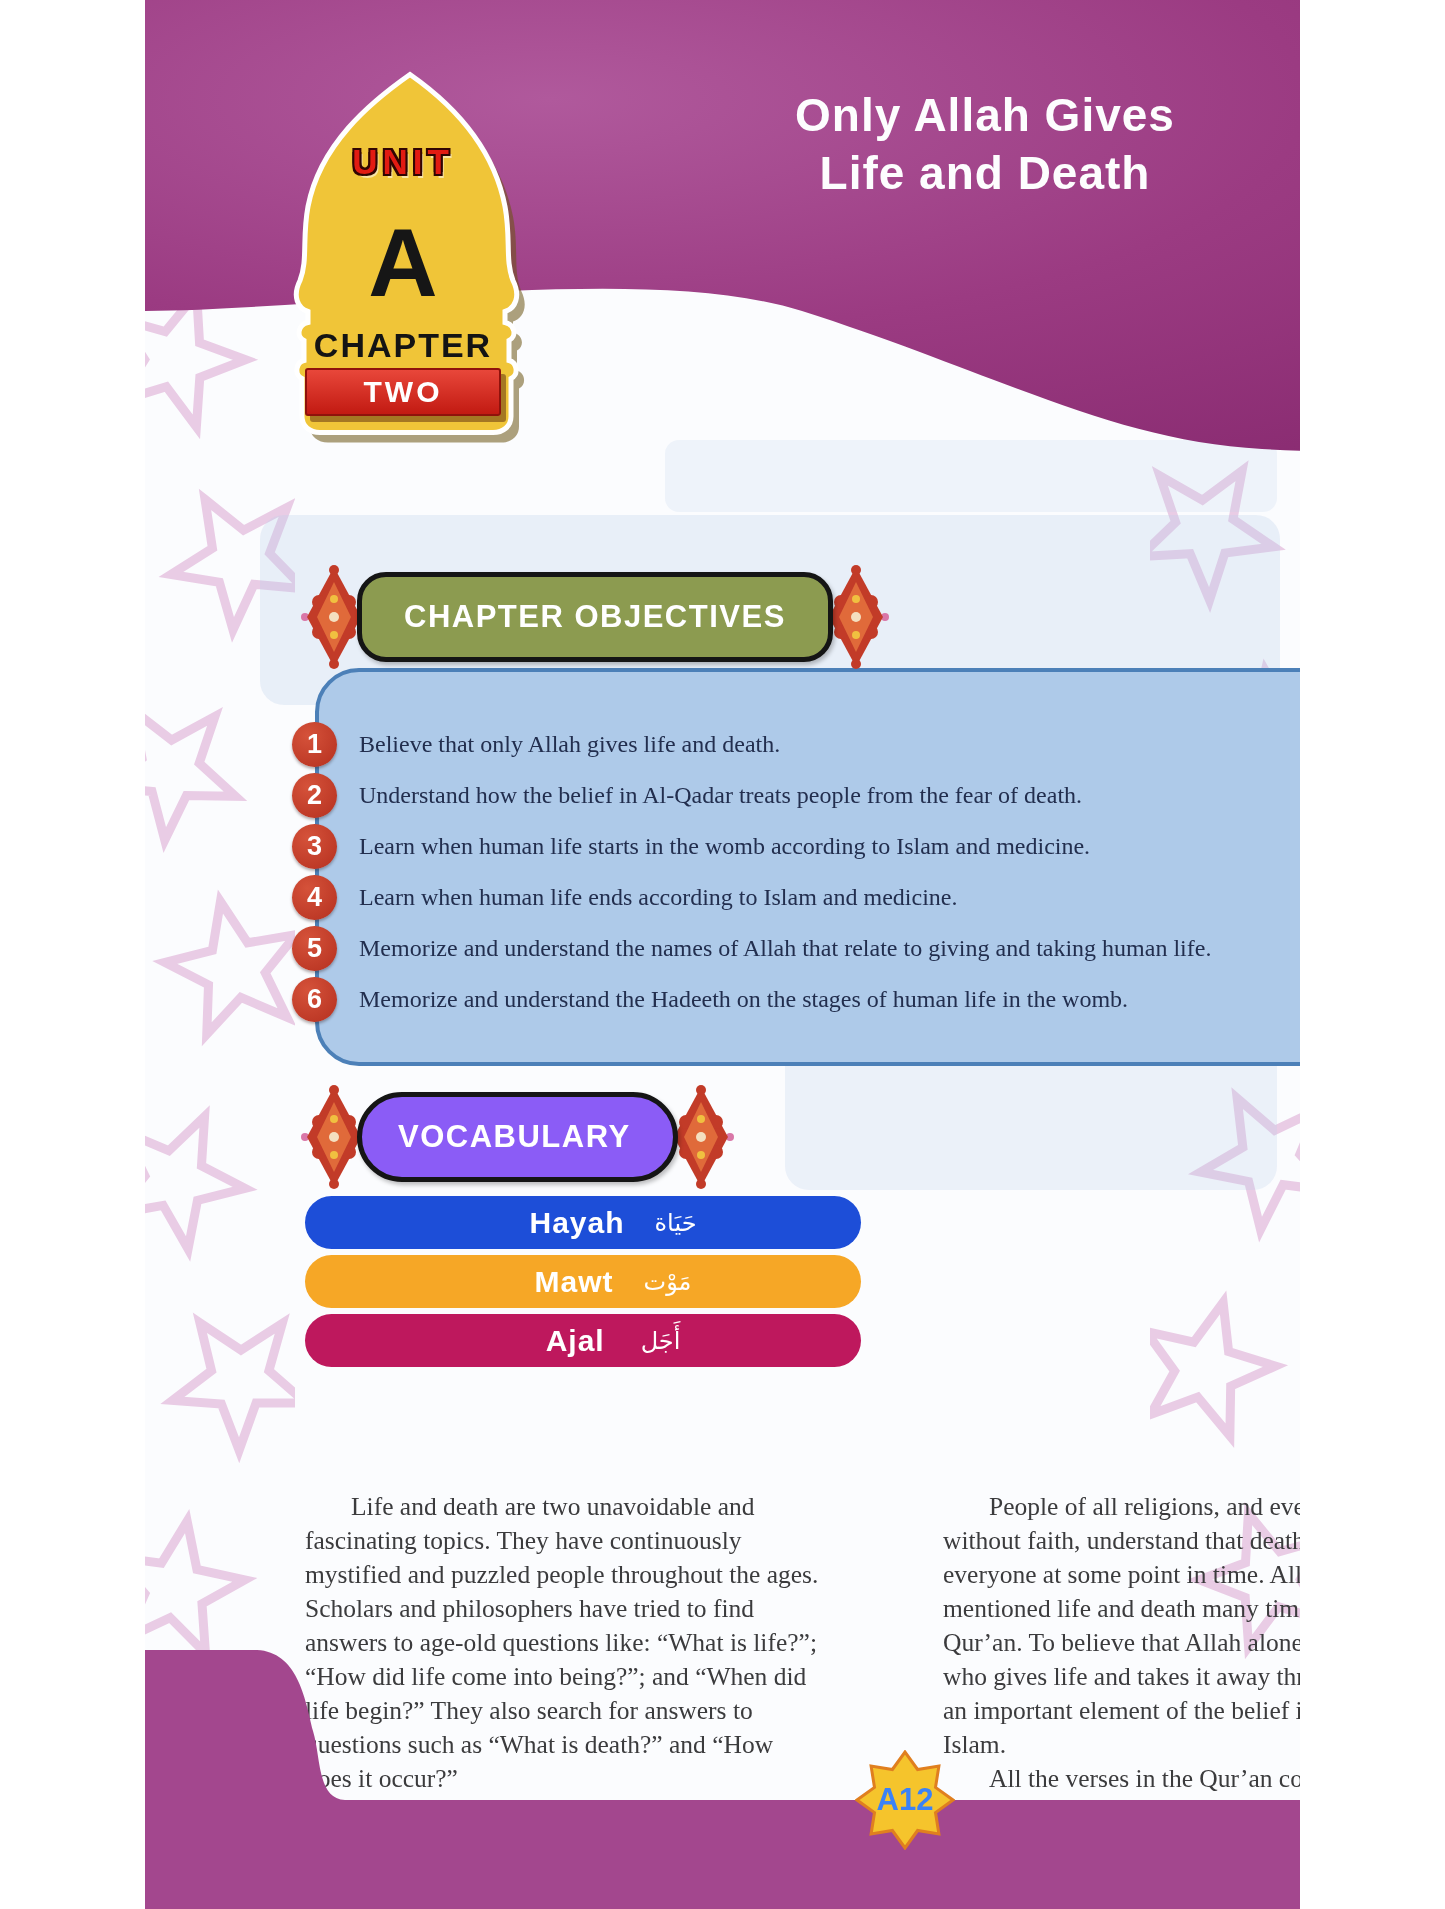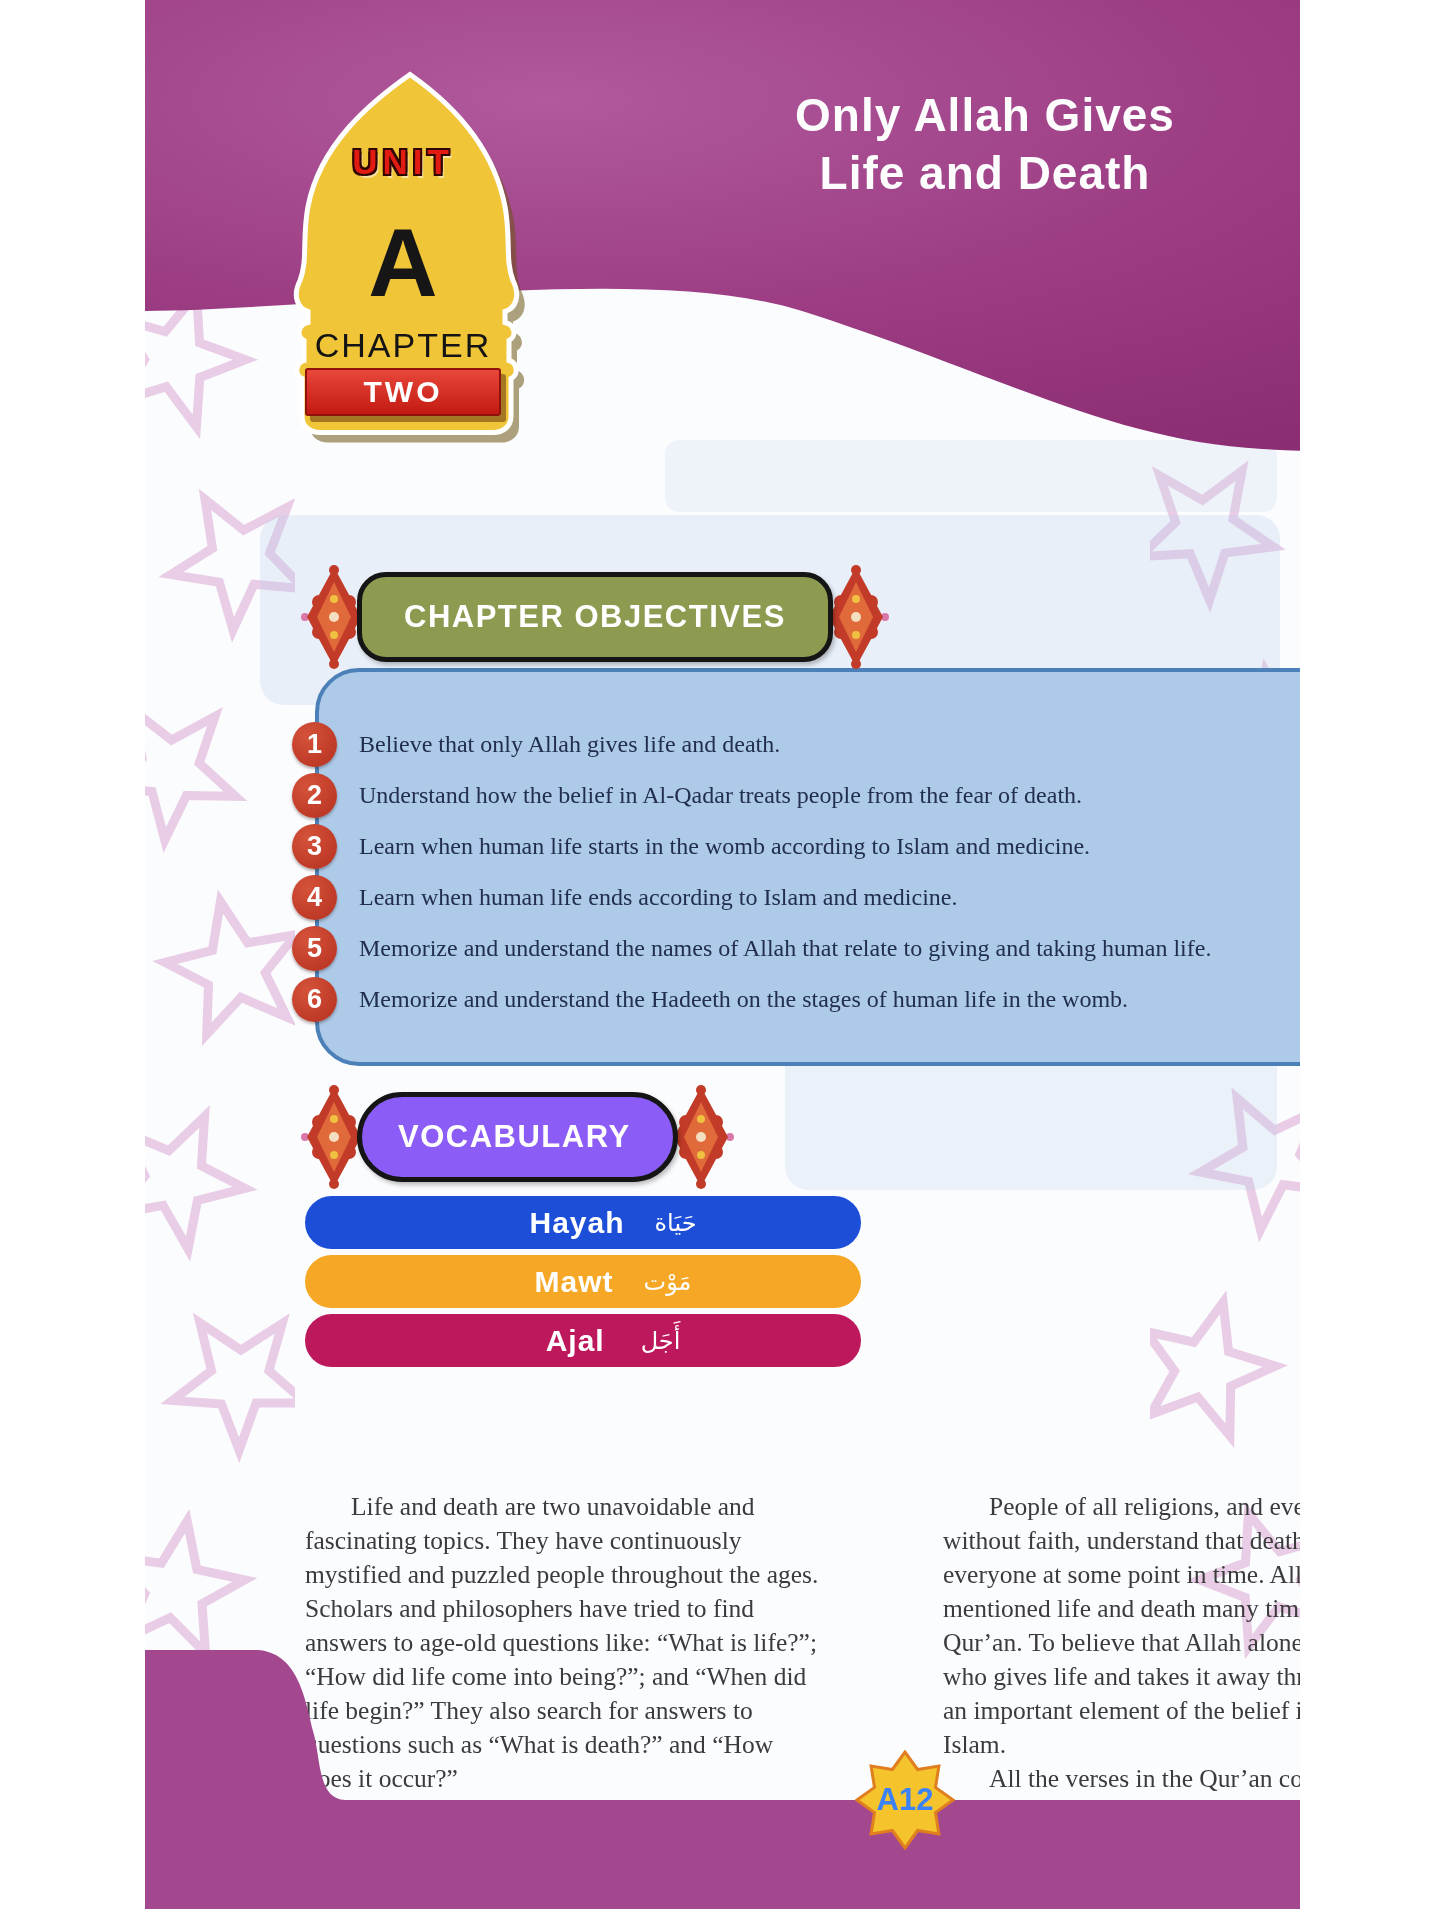--- a/index.html
+++ b/index.html
@@ -21,21 +21,21 @@
   }
   
   .unit-badge{position:absolute;left:108px;top:58px;width:300px;height:400px;z-index:4;}
   .unit-badge svg{position:absolute;left:0;top:0;}
   .badge-text{position:absolute;width:100%;text-align:center;z-index:5;}
   .badge-unit{
     top:84px;font-size:35px;font-weight:800;letter-spacing:5px;color:#e21b12;
     text-shadow:-2px -2px 0 #310502,2px -2px 0 #310502,-2px 2px 0 #310502,2px 2px 0 #310502,3px 4px 0 rgba(255,255,255,.55);
   }
   .badge-letter{top:150px;font-size:96px;font-weight:700;color:#161616;}
-  .badge-chapter{top:268px;font-size:34px;font-weight:400;letter-spacing:2px;color:#141414;}
+  .badge-chapter{top:268px;font-size:34px;font-weight:700;letter-spacing:2px;color:#141414;}
   .badge-banner{
     position:absolute;left:52px;top:310px;width:192px;height:44px;z-index:6;
     background:linear-gradient(#e8473a,#c21a12);
     border:2px solid #8f120c;border-radius:3px;
     box-shadow:5px 6px 0 rgba(70,25,12,.45);
     display:flex;align-items:center;justify-content:center;
     color:#ffffff;font-size:30px;font-weight:700;letter-spacing:3px;
   }
   
   .ghost{position:absolute;z-index:1;border-radius:24px;background:rgba(188,209,236,.30);}

